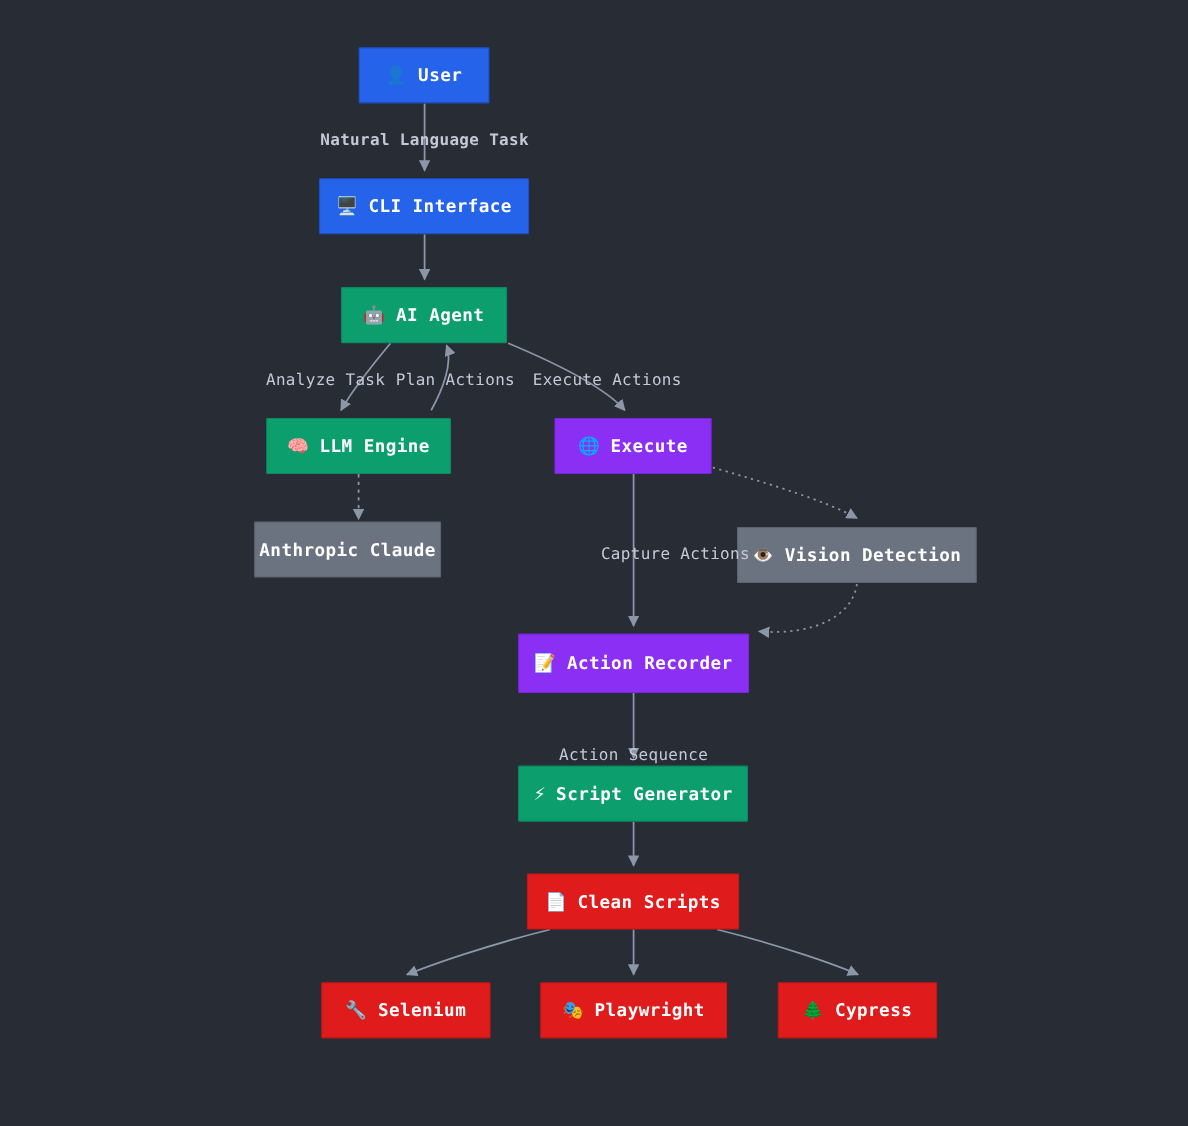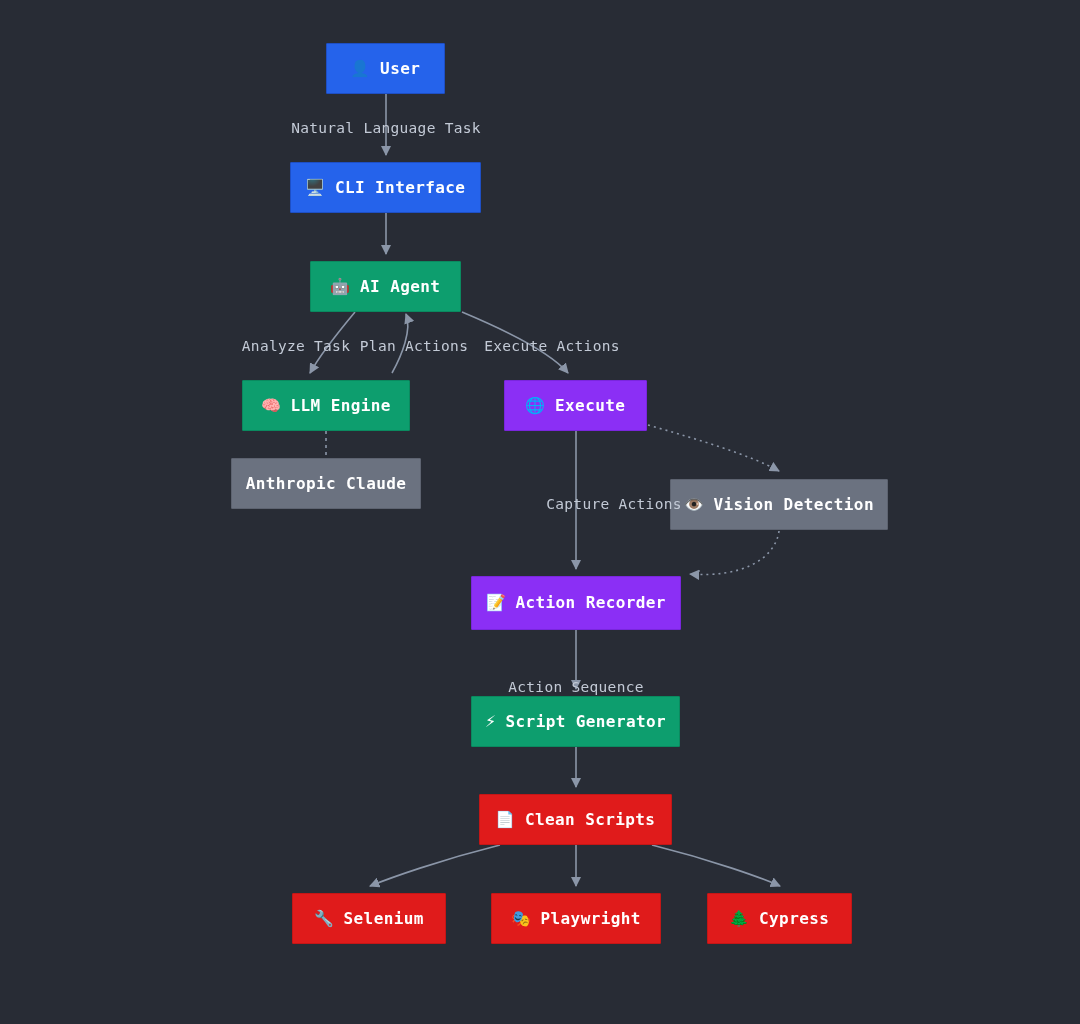--- a/index.html
+++ b/index.html
@@ -114,21 +114,21 @@
         <span class="node-label">AI Agent</span>
       </div>
       <div class="node green" style="left: 242px; top: 380px; width: 168px; height: 51px;">
         <span class="node-icon">🧠</span>
         <span class="node-label">LLM Engine</span>
       </div>
       <div class="node purple" style="left: 504px; top: 380px; width: 143px; height: 51px;">
         <span class="node-icon">🌐</span>
         <span class="node-label">Execute</span>
       </div>
-      <div class="node gray" style="left: 231px; top: 458px; width: 190px; height: 51px;">
+      <div class="node gray" style="left: 231px; top: 474px; width: 170px; height: 51px;">
         <span class="node-label">Anthropic Claude</span>
       </div>
       <div class="node gray" style="left: 670px; top: 479px; width: 218px; height: 51px;">
         <span class="node-icon">👁️</span>
         <span class="node-label">Vision Detection</span>
       </div>
       <div class="node purple" style="left: 471px; top: 576px; width: 210px; height: 54px;">
         <span class="node-icon">📝</span>
         <span class="node-label">Action Recorder</span>
       </div>
@@ -147,21 +147,21 @@
       <div class="node red" style="left: 491px; top: 893px; width: 170px; height: 51px;">
         <span class="node-icon">🎭</span>
         <span class="node-label">Playwright</span>
       </div>
       <div class="node red" style="left: 707px; top: 893px; width: 145px; height: 51px;">
         <span class="node-icon">🌲</span>
         <span class="node-label">Cypress</span>
       </div>
     </div>
   <div id="label-layer">
-      <div class="edge-label" style="left: 386px; top: 128px;">Natural Language Task</div>
+      <div class="edge-label" style="left: 386px; top: 128px; font-weight: bold;">Natural Language Task</div>
       <div class="edge-label" style="left: 296px; top: 346px;">Analyze Task</div>
       <div class="edge-label" style="left: 414px; top: 346px;">Plan Actions</div>
       <div class="edge-label" style="left: 552px; top: 346px;">Execute Actions</div>
       <div class="edge-label" style="left: 576px; top: 504px; margin-left: 38px;">Capture Actions</div>
       <div class="edge-label" style="left: 576px; top: 687px;">Action Sequence</div>
     </div>
 
 </div>
 
 </body></html>

